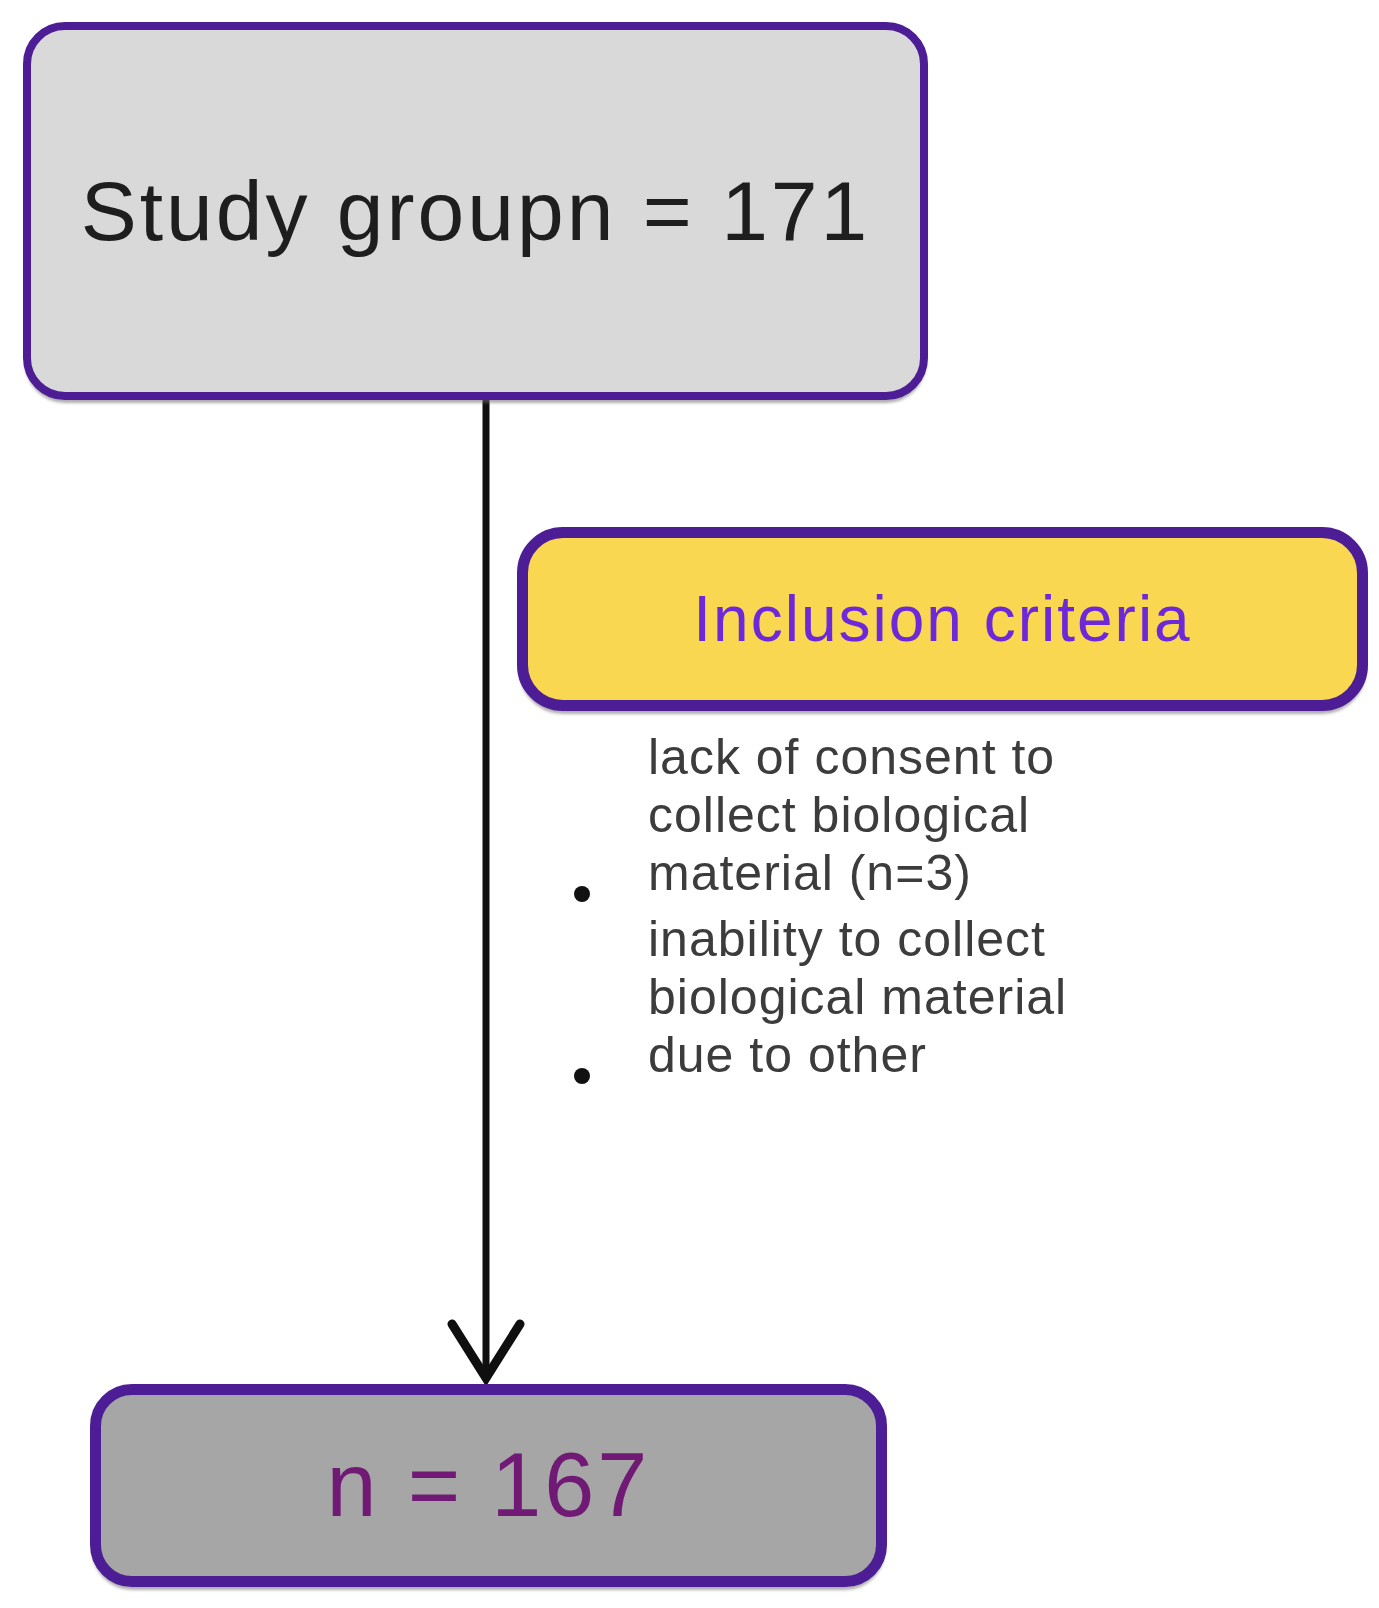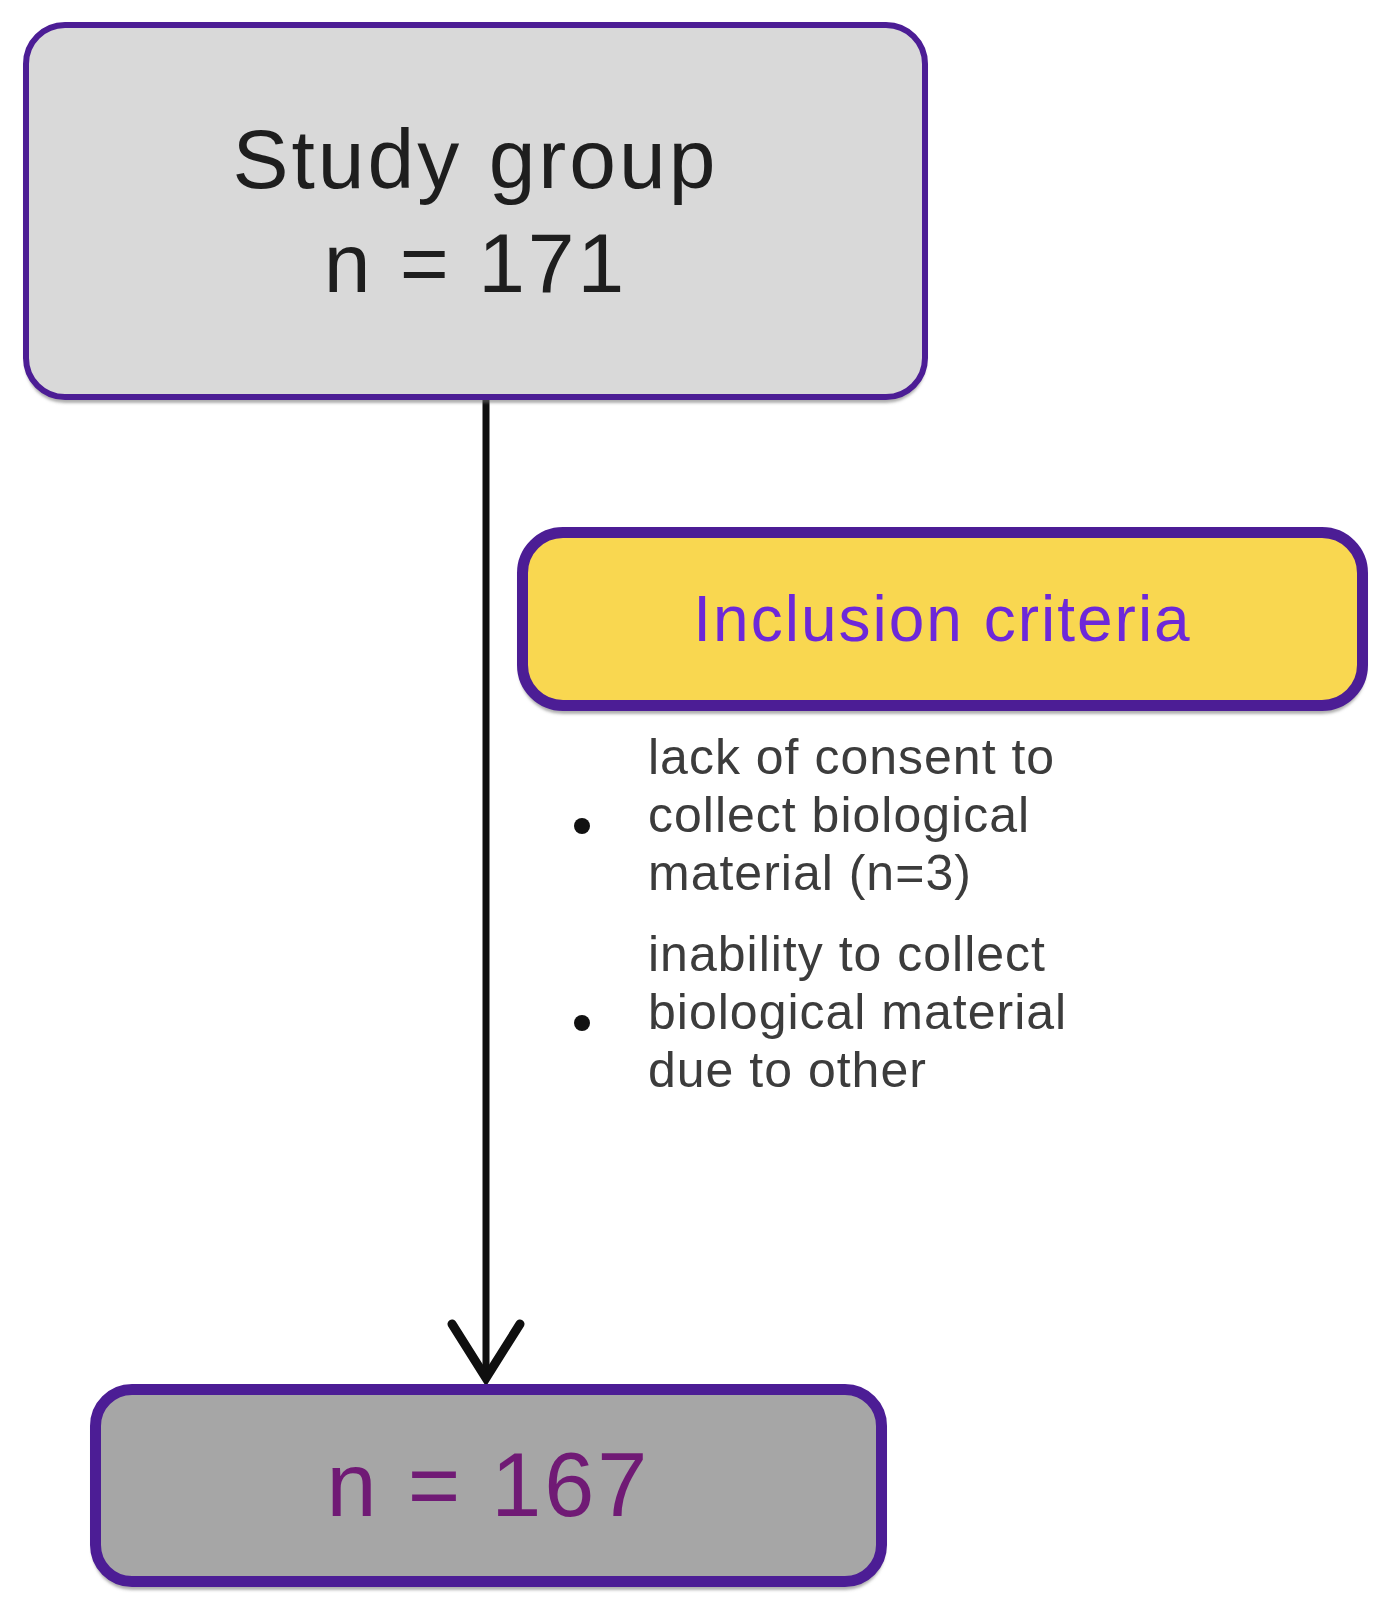--- a/index.html
+++ b/index.html
@@ -11,23 +11,23 @@
   .canvas {
     position: relative;
     width: 1379px;
     height: 1608px;
     background: #ffffff;
     overflow: hidden;
   }
   .flow-box {
     position: absolute;
     box-sizing: border-box;
-    border: 6px solid #4c1d95;
+    border: 8px solid #4c1d95;
     display: flex;
-    flex-direction: column;
+    flex-direction: row;
     align-items: center;
     justify-content: center;
     text-align: center;
   }
   .top-box {
     left: 23px;
     top: 22px;
     width: 905px;
     height: 378px;
     border-radius: 42px;
@@ -73,24 +73,24 @@
     pointer-events: none;
   }
   .criteria-list {
     position: absolute;
     left: 560px;
     top: 728px;
     width: 700px;
   }
   .criteria-item {
     display: flex;
-    align-items: center;
+    align-items: flex-end;
   }
   .criteria-item + .criteria-item {
-    margin-top: 23px;
+    margin-top: 8px;
   }
   .bullet-dot {
     width: 16px;
     height: 16px;
     border-radius: 50%;
     background: #111111;
     margin: 22px 0 0 14px;
     flex: 0 0 auto;
   }
   .criteria-lines {

